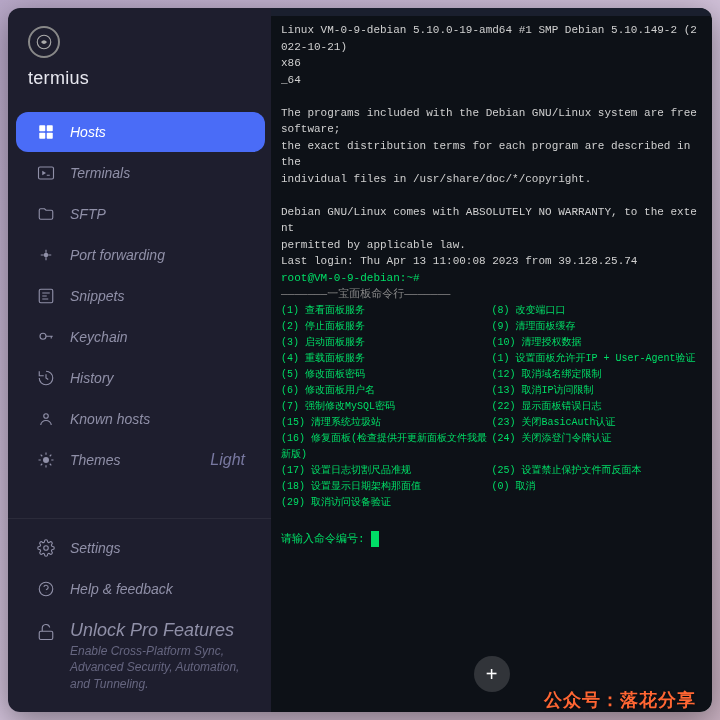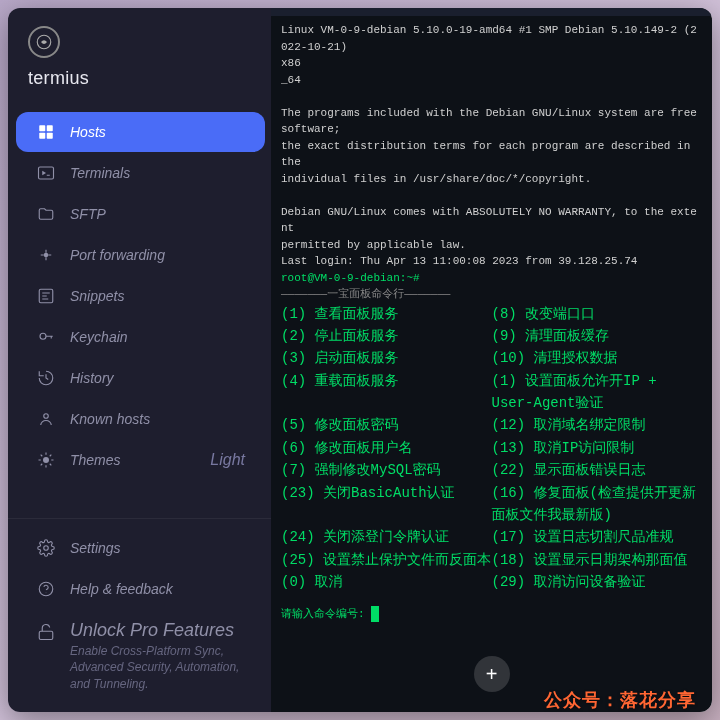--- a/index.html
+++ b/index.html
@@ -389,45 +389,46 @@
         <span class="terminal-line"> </span>
         <span class="terminal-line t-white">The programs included with the Debian GNU/Linux system are free software;</span>
         <span class="terminal-line t-white">the exact distribution terms for each program are described in the</span>
         <span class="terminal-line t-white">individual files in /usr/share/doc/*/copyright.</span>
         <span class="terminal-line"> </span>
         <span class="terminal-line t-white">Debian GNU/Linux comes with ABSOLUTELY NO WARRANTY, to the extent</span>
         <span class="terminal-line t-white">permitted by applicable law.</span>
         <span class="terminal-line t-white">Last login: Thu Apr 13 11:00:08 2023 from 39.128.25.74</span>
         <span class="terminal-line t-green">root@VM-0-9-debian:~#</span>
         <span class="terminal-line t-dim">———————一宝面板命令行———————</span>
-        <div style="display:grid; grid-template-columns:1fr 1fr; font-size:14px; line-height:1.6; color:#00dd66;">
+        <div style="display:grid; grid-template-columns:1fr 1fr; font-size:10px; line-height:1.6; color:#00dd66;">
           <span>(1) 查看面板服务</span>
           <span>(8) 改变端口口</span>
           <span>(2) 停止面板服务</span>
           <span>(9) 清理面板缓存</span>
           <span>(3) 启动面板服务</span>
           <span>(10) 清理授权数据</span>
           <span>(4) 重载面板服务</span>
           <span>(1) 设置面板允许开IP + User-Agent验证</span>
           <span>(5) 修改面板密码</span>
           <span>(12) 取消域名绑定限制</span>
           <span>(6) 修改面板用户名</span>
           <span>(13) 取消IP访问限制</span>
           <span>(7) 强制修改MySQL密码</span>
           <span>(22) 显示面板错误日志</span>
+          <span>(15) 清理系统垃圾站</span>
           <span>(23) 关闭BasicAuth认证</span>
           <span>(16) 修复面板(检查提供开更新面板文件我最新版)</span>
           <span>(24) 关闭添登门令牌认证</span>
           <span>(17) 设置日志切割尺品准规</span>
           <span>(25) 设置禁止保护文件而反面本</span>
           <span>(18) 设置显示日期架构那面值</span>
           <span>(0) 取消</span>
           <span>(29) 取消访问设备验证</span>
         </div>
-        <span class="terminal-line t-green" style="margin-top:12px;">请输入命令编号: <span style="background:#00dd66;color:#000;width:8px;display:inline-block;">&nbsp;</span></span>
+        <span class="terminal-line t-green" style="margin-top:20px;">请输入命令编号: <span style="background:#00dd66;color:#000;width:8px;display:inline-block;">&nbsp;</span></span>
       </div>
 
       <div class="watermark">公众号：落花分享</div>
 
       <button class="add-tab-btn">
         <span>+</span>
       </button>
     </div>
   </div>
 </div>

